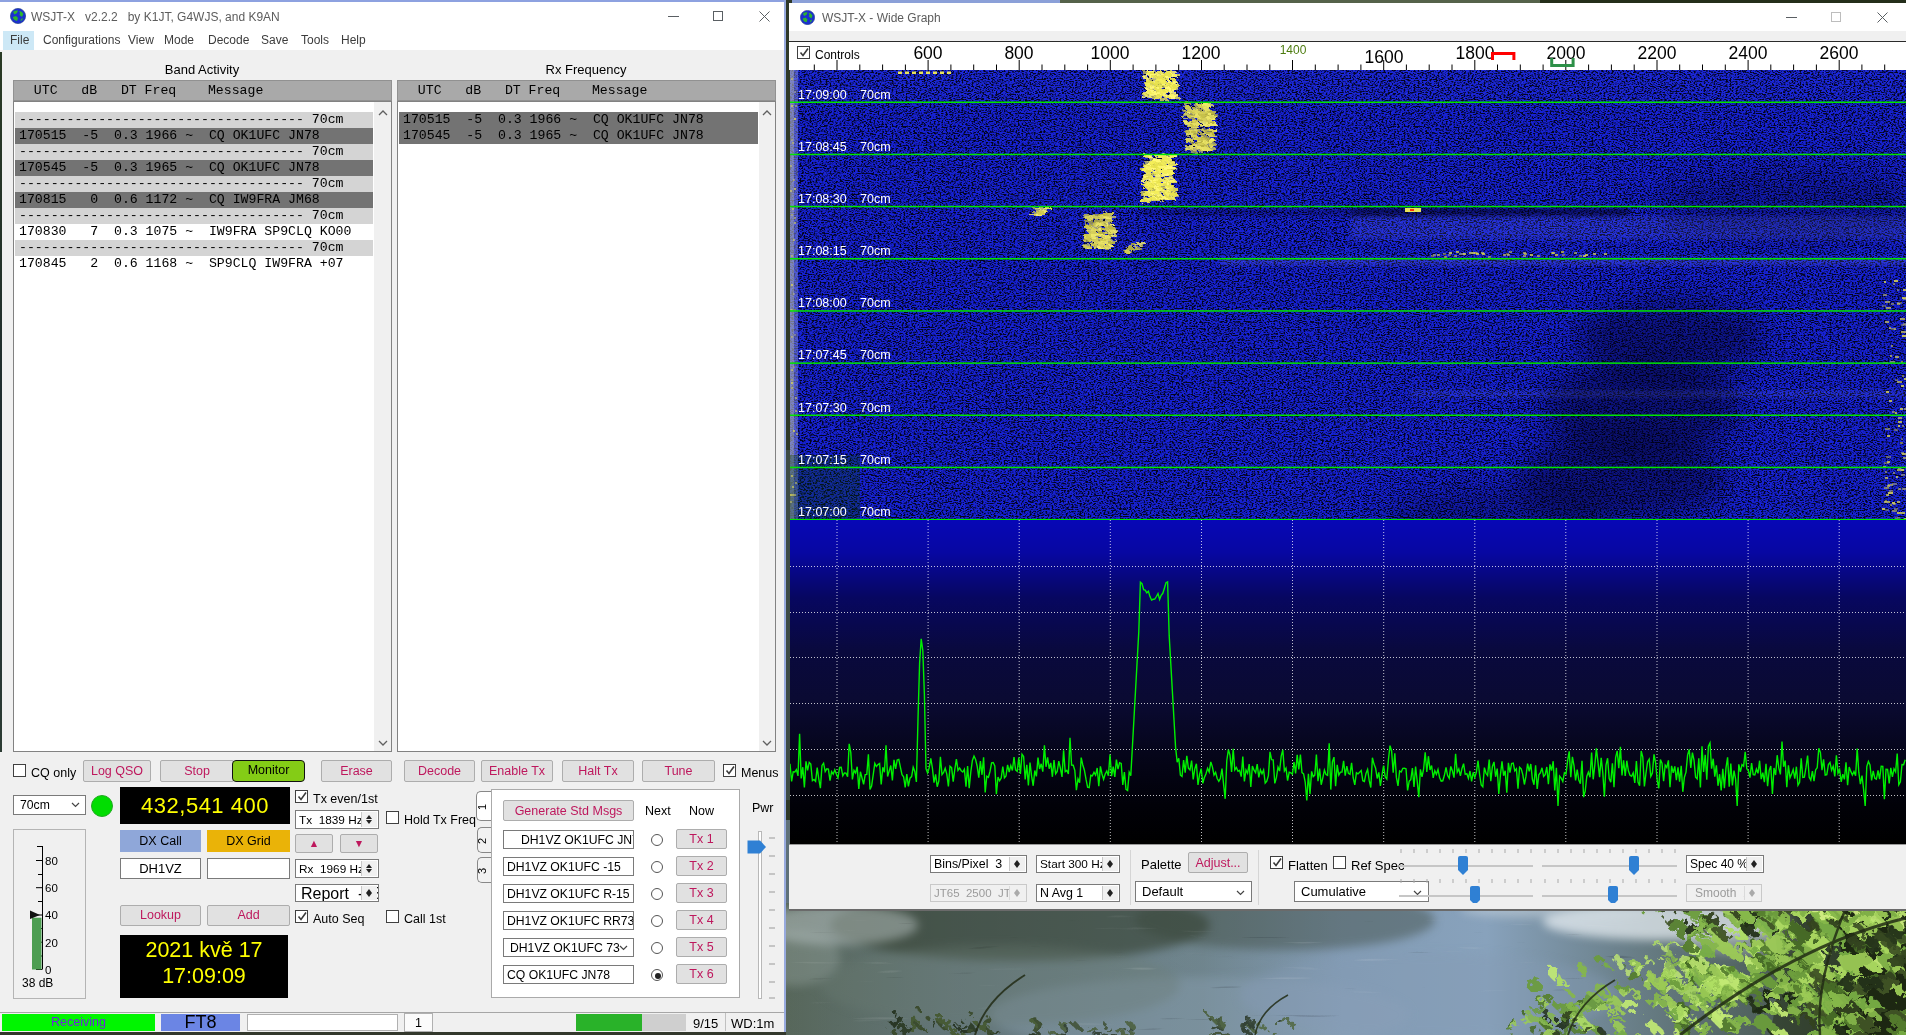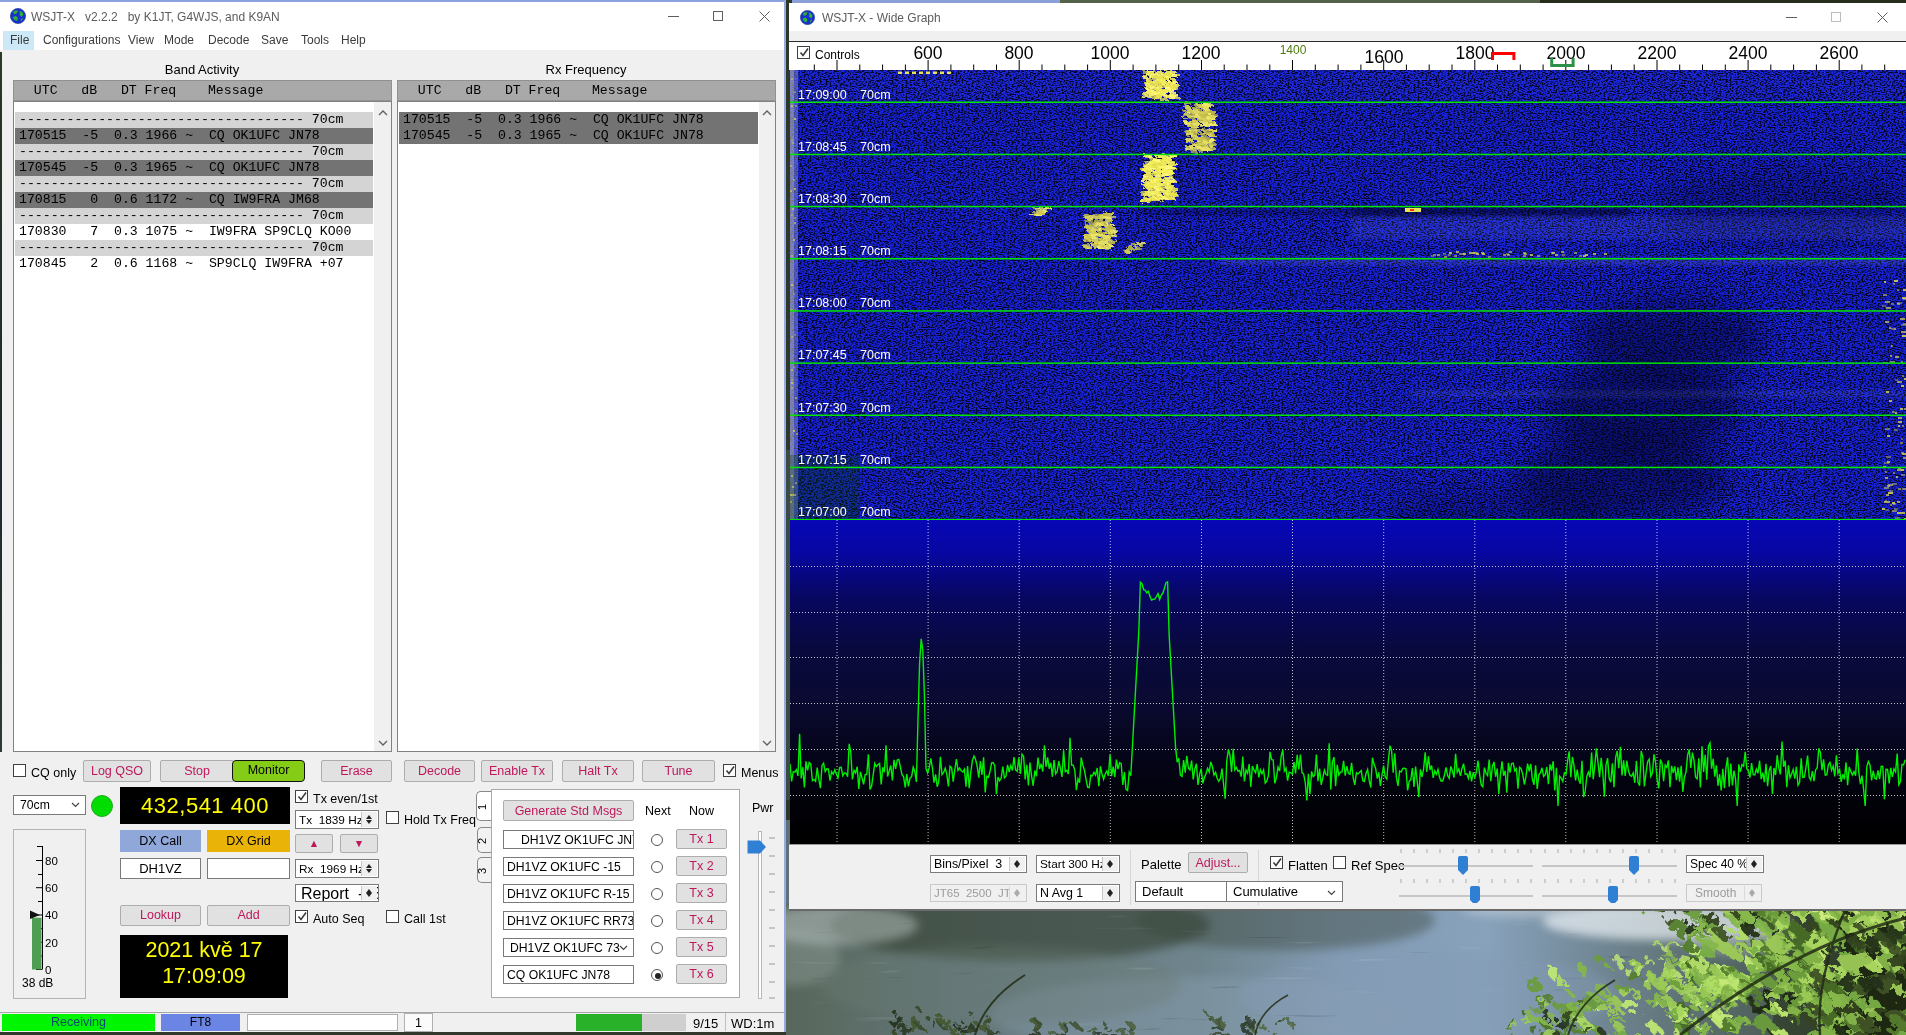--- a/index.html
+++ b/index.html
@@ -1095,22 +1095,22 @@
       <line x1="1" y1="78" x2="7" y2="78"></line>
       <line x1="1" y1="96" x2="7" y2="96"></line>
       <line x1="1" y1="114" x2="7" y2="114"></line>
       <line x1="1" y1="132" x2="7" y2="132"></line>
       <line x1="1" y1="150" x2="7" y2="150"></line>
       <line x1="1" y1="166" x2="7" y2="166"></line>
     </g>
   </svg>
 <div class="a" style="left:0;top:1012px;width:784px;height:1px;background:#a6a6a6"></div>
 <div class="a" style="left:0;top:1013px;width:784px;height:19px;background:#f0f0f0"></div>
-<div class="a" style="left:2px;top:1014px;width:153px;height:17px;background:#00f500;font-size:12.5px;text-align:center;line-height:17px;color:#0c4a6e">Receiving</div>
-<div class="a" style="left:161px;top:1014px;width:79px;height:17px;background:#6b85e4;font-size:12px;text-align:center;line-height:17px;color:#000">FT8</div>
+<div class="a" style="left:2px;top:1014px;width:153px;height:17px;background:#00f500;font-size:12.5px;text-align:center;line-height:17px;color:#6d28d9">Receiving</div>
+<div class="a" style="left:161px;top:1014px;width:79px;height:17px;background:#6b85e4;font-size:18px;text-align:center;line-height:17px;color:#000">FT8</div>
 <div class="a" style="left:247px;top:1014px;width:151px;height:17px;background:#fff;border:1px solid #b0b0b0"></div>
 <div class="a" style="left:404px;top:1013px;width:29px;height:19px;background:#fbfbfb;border:1px solid #b0b0b0;font-size:12.5px;text-align:center;line-height:18px;color:#000">1</div>
 <div class="a" style="left:576px;top:1014px;width:110px;height:17px;background:#cfcfcf"></div>
 <div class="a" style="left:576px;top:1014px;width:66px;height:17px;background:#29b229"></div>
 <div class="a" style="left:693px;top:1016px;font-size:13px;color:#000">9/15</div>
 <div class="a" style="left:725px;top:1013px;width:1px;height:18px;background:#c0c0c0"></div>
 <div class="a" style="left:731px;top:1016px;font-size:13px;color:#000">WD:1m</div>
 <div class="a" style="left:0;top:1032px;width:786px;height:3px;background:#33382c"></div>
 
 <div class="a" style="left:789px;top:3px;width:1117px;height:28px;background:#fff"></div>
@@ -2495,21 +2495,21 @@
     </svg></div>
 <div class="a" style="left:1258px;top:850px;width:1px;height:55px;background:#d5d5d5"></div>
 <div class="a cb" style="left:1270px;top:856px">
     <svg class="chk" width="11" height="11">
       <path d="M1.5 5.5 L4 8.5 L9 1.5" stroke="#3a3a3a" stroke-width="1.6" fill="none"></path>
     </svg>
   </div>
 <div class="a" style="left:1288px;top:858px;font-size:13px;color:#000">Flatten</div>
 <div class="a cb" style="left:1333px;top:856px"></div>
 <div class="a" style="left:1351px;top:858px;font-size:13px;color:#000">Ref Spec</div>
-<div class="a inp" style="left:1226px;top:881px;width:117px;height:21px;line-height:20px;padding-left:6px;font-size:13px">Cumulative<svg style="position:absolute;right:6px;top:8px" width="9" height="6">
+<div class="a inp" style="left:1294px;top:881px;width:135px;height:21px;line-height:20px;padding-left:6px;font-size:13px">Cumulative<svg style="position:absolute;right:6px;top:8px" width="9" height="6">
       <path d="M1 1 L4.5 4.5 L8 1" stroke="#444" fill="none" stroke-width="1.2"></path>
     </svg></div>
 <svg class="a" style="left:1399px;top:848px" width="280" height="55">
 <g stroke="#aaa" stroke-width="1">
 <line x1="2" y1="1" x2="2" y2="5"></line>
       <line x1="15" y1="1" x2="15" y2="5"></line>
       <line x1="28" y1="1" x2="28" y2="5"></line>
       <line x1="41" y1="1" x2="41" y2="5"></line>
       <line x1="54" y1="1" x2="54" y2="5"></line>
       <line x1="67" y1="1" x2="67" y2="5"></line>

